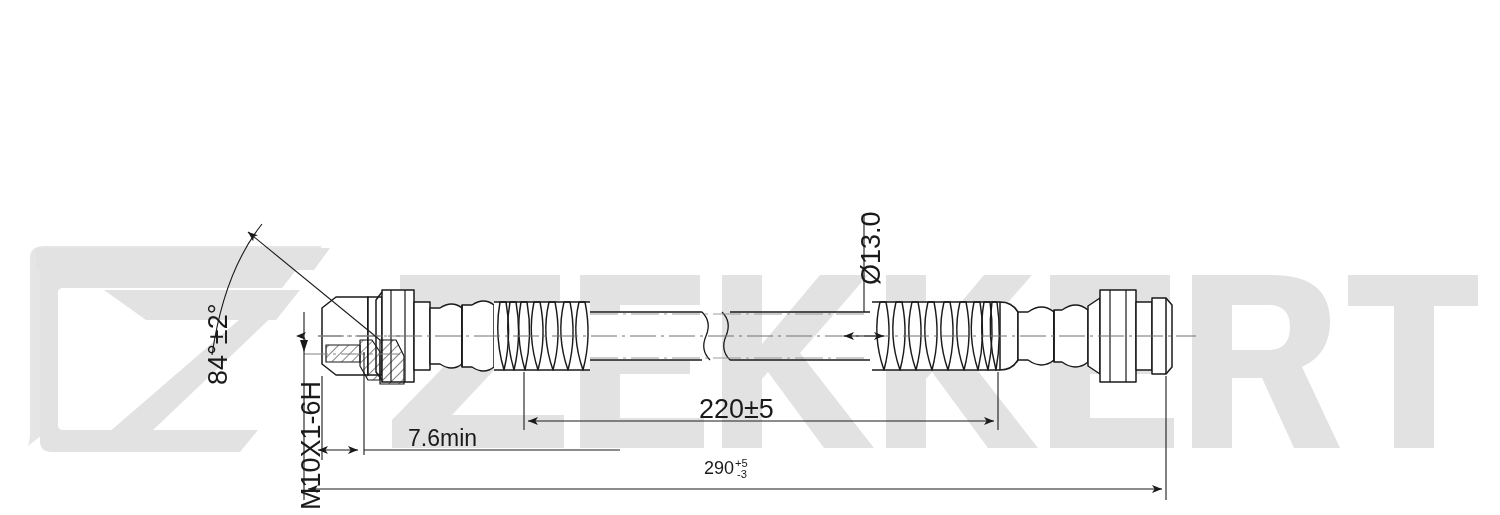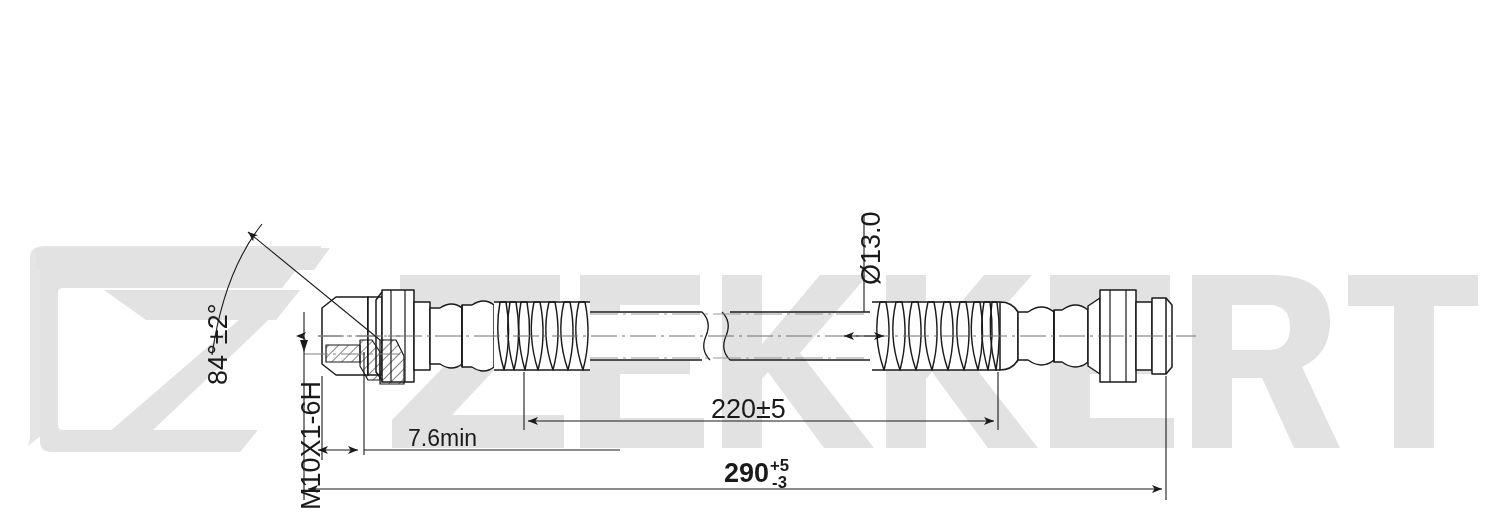--- a/index.html
+++ b/index.html
@@ -260,18 +260,18 @@
   <div id="annotation-layer">
 
     <div class="dim-label rot90" style="left:205px; top:385px; font-size:27px;">84°±2°</div>
 
     <div class="dim-label rot90" style="left:298px; top:510px; font-size:27px;">M10X1-6H</div>
 
     <div class="dim-label" style="left:408px; top:427px; font-size:23px;">7.6min</div>
 
     <div class="dim-label rot90" style="left:858px; top:285px; font-size:27px;">Ø13.0</div>
 
-    <div class="dim-label" style="left:699px; top:396px; font-size:27px;margin-left:12px;">220±5</div>
-
-    <div class="dim-label" style="left:724px; top:458px; font-size:27px;font-weight:bold;"><span>290</span><span class="sup-sub"><span class="s-hi">+5</span><span class="s-lo">-3</span></span></div>
+    <div class="dim-label" style="left:699px; top:396px; font-size:27px;">220±5</div>
+
+    <div class="dim-label" style="left:704px; top:458px; font-size:18px;"><span>290</span><span class="sup-sub"><span class="s-hi">+5</span><span class="s-lo">-3</span></span></div>
   </div>
 
 </div>
 
 </body></html>

